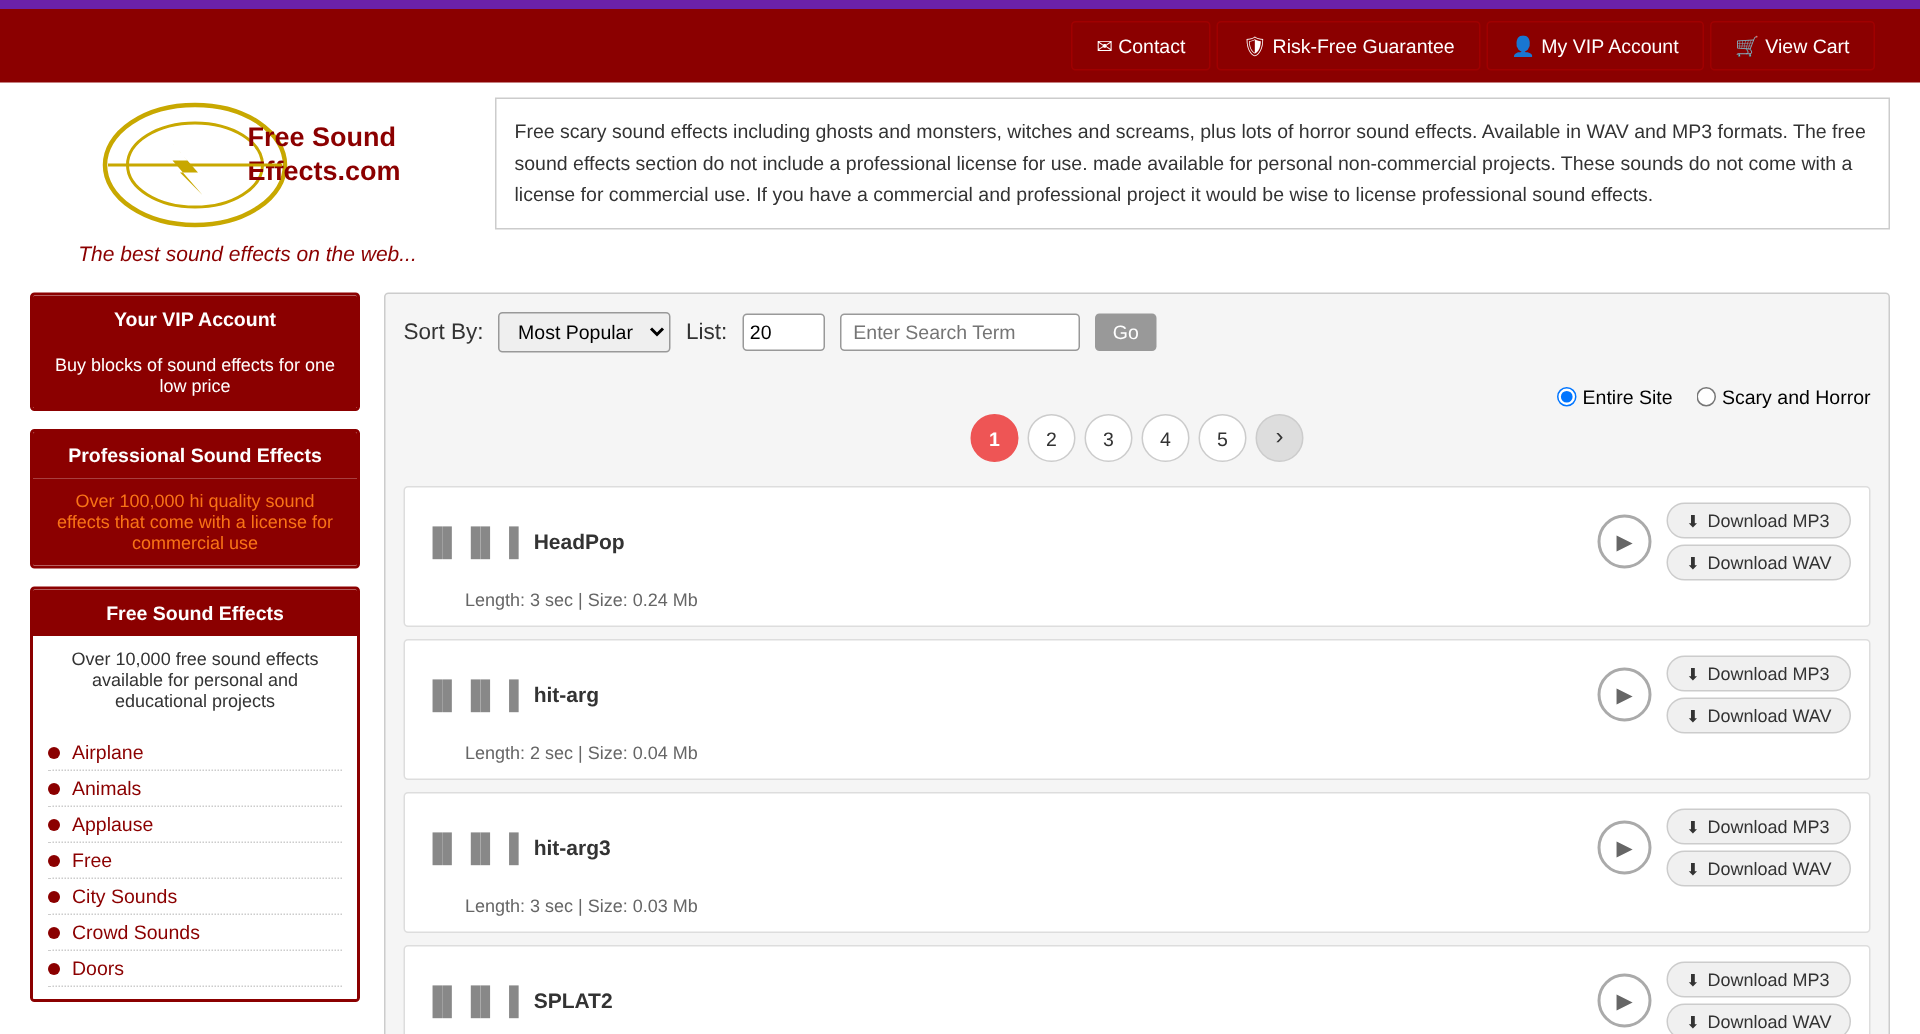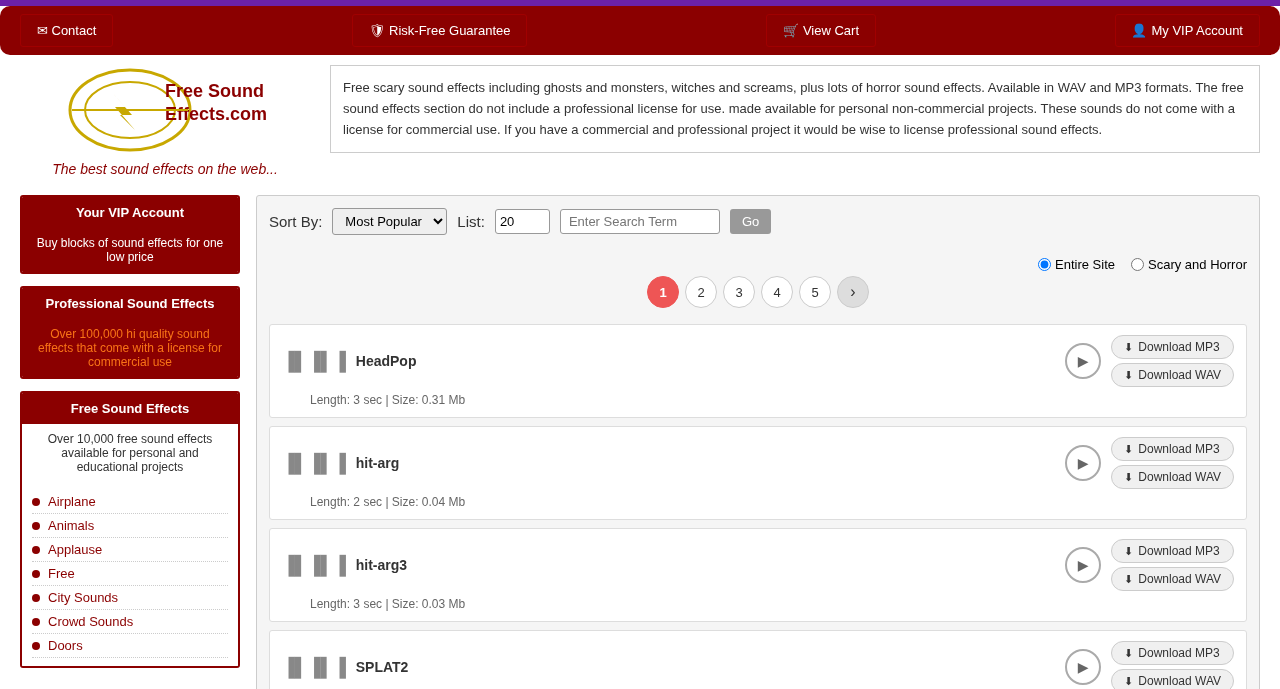--- a/index.html
+++ b/index.html
@@ -8,24 +8,23 @@
     
     .top-bar {
       background: #6b21a8;
       height: 6px;
     }
 
     
     .nav-bar {
       background: #8b0000;
       display: flex;
-      justify-content: space-between;
-      padding: 8px 20px;
+      justify-content: flex-end;
+      padding: 8px 30px;
       gap: 4px;
-      border-radius: 10px;
     }
     .nav-btn {
       background: #8b0000;
       color: #fff;
       border: 1px solid #a00000;
       padding: 8px 16px;
       cursor: pointer;
       font-size: 13px;
       border-radius: 3px;
       display: flex;
@@ -300,22 +299,22 @@
     }
   </style>
 </head>
 <body>
 
 <div class="top-bar"></div>
 
 <div class="nav-bar">
   <button class="nav-btn">✉ Contact</button>
   <button class="nav-btn">🛡 Risk-Free Guarantee</button>
+  <button class="nav-btn">👤 My VIP Account</button>
   <button class="nav-btn">🛒 View Cart</button>
-  <button class="nav-btn">👤 My VIP Account</button>
 </div>
 
 <div class="header">
   <div class="logo-area">
     <div class="logo-svg-container">
       <svg width="270" height="90" viewBox="0 0 270 90" xmlns="http://www.w3.org/2000/svg">
 
         <ellipse cx="100" cy="45" rx="60" ry="40" fill="none" stroke="#c8a800" stroke-width="3"></ellipse>
         <ellipse cx="100" cy="45" rx="45" ry="28" fill="none" stroke="#c8a800" stroke-width="2"></ellipse>
 
@@ -422,21 +421,21 @@
     <div class="sound-row">
       <div class="sound-row-top">
         <span class="sound-waveform-icon">▐▌▐▌▐</span>
         <span class="sound-name">HeadPop</span>
         <button class="play-btn">▶</button>
         <div class="download-btns">
           <button class="dl-btn"><span class="dl-icon">⬇</span> Download MP3</button>
           <button class="dl-btn"><span class="dl-icon">⬇</span> Download WAV</button>
         </div>
       </div>
-      <div class="sound-meta">Length: 3 sec | Size: 0.31 Mb</div>
+      <div class="sound-meta">Length: 3 sec | Size: 0.24 Mb</div>
     </div>
 
     <div class="sound-row">
       <div class="sound-row-top">
         <span class="sound-waveform-icon">▐▌▐▌▐</span>
         <span class="sound-name">hit-arg</span>
         <button class="play-btn">▶</button>
         <div class="download-btns">
           <button class="dl-btn"><span class="dl-icon">⬇</span> Download MP3</button>
           <button class="dl-btn"><span class="dl-icon">⬇</span> Download WAV</button>

